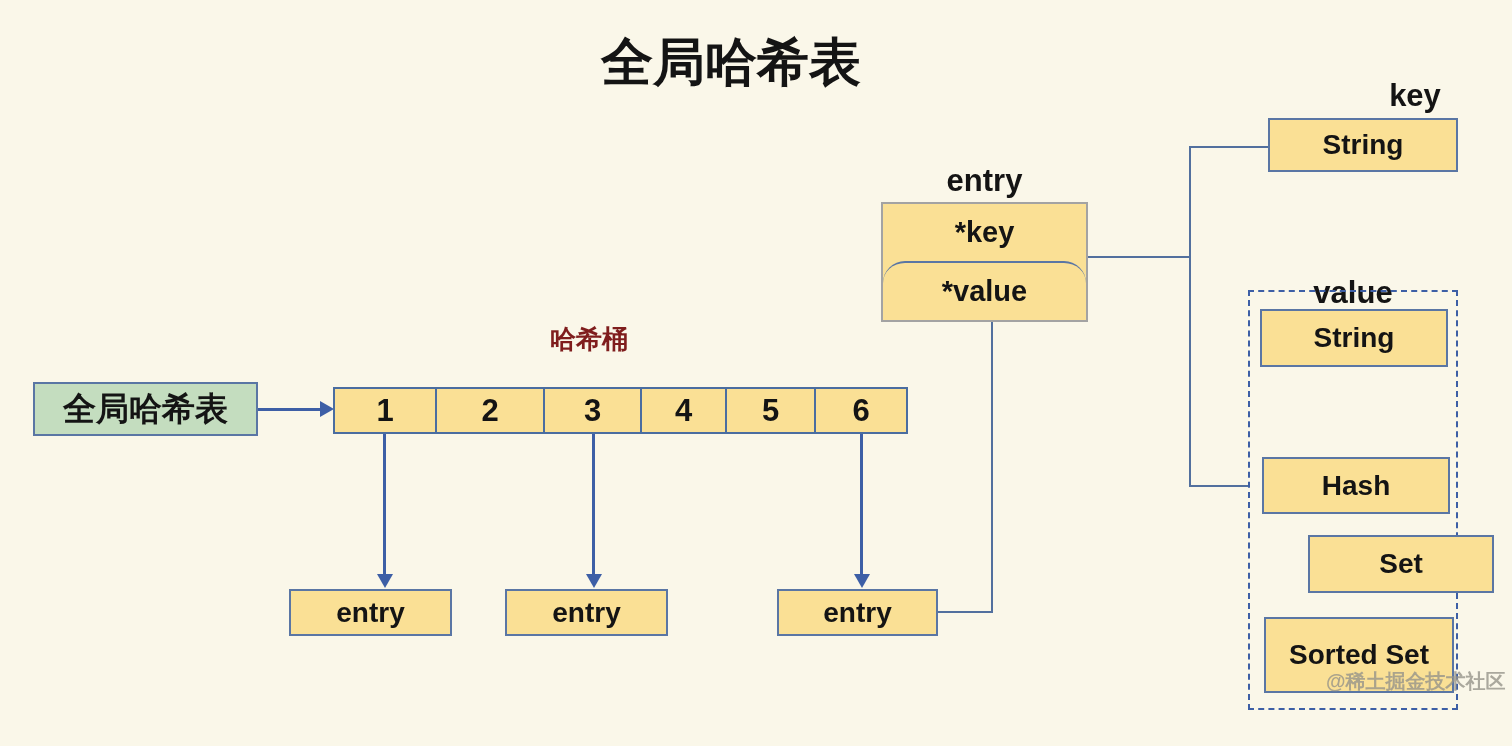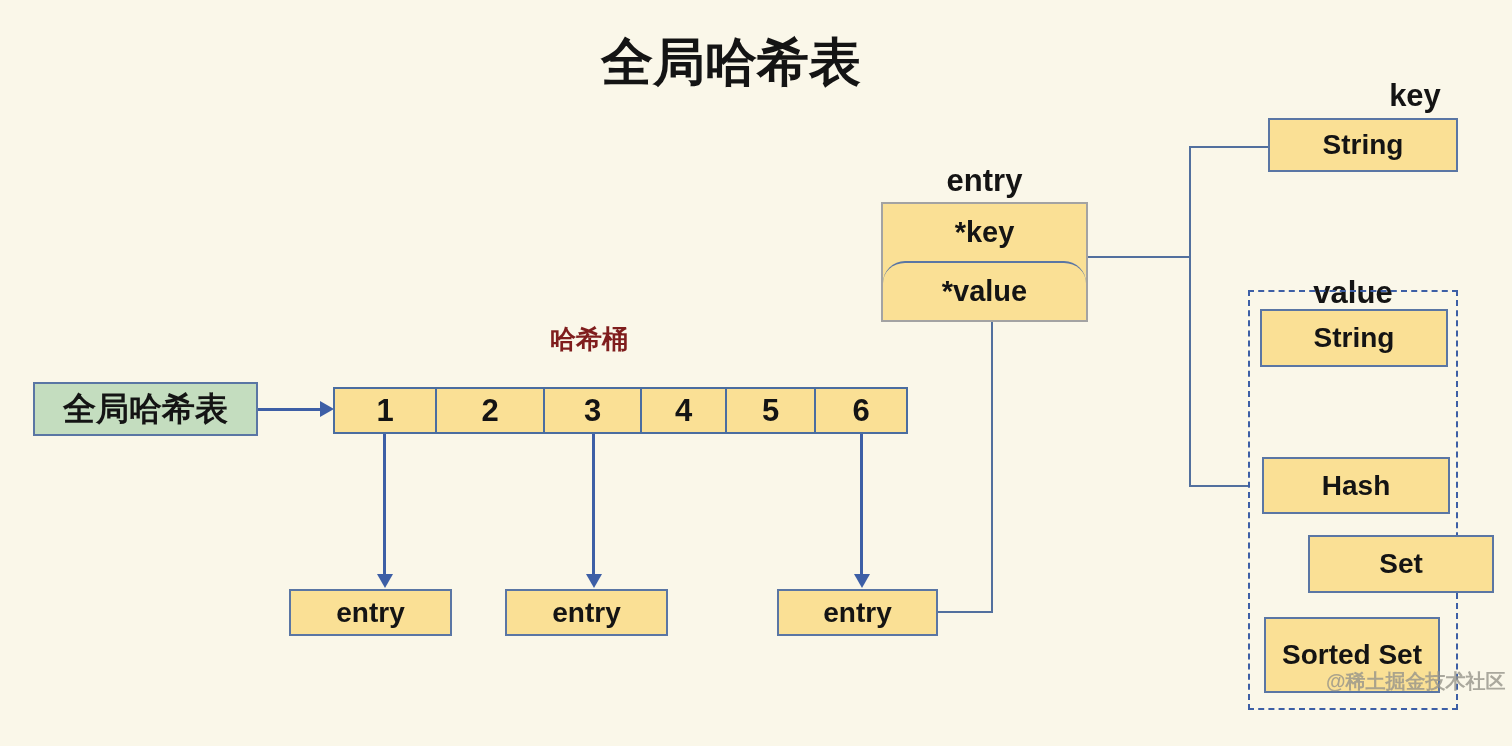--- a/index.html
+++ b/index.html
@@ -137,18 +137,18 @@
   <div class="abs line" style="left:938px;top:611px;width:55px;height:2px;"></div>
 
   <div class="abs section-label" style="left:1320px;top:78px;width:190px;text-align:center;">key</div>
   <div class="abs box" style="left:1268px;top:118px;width:190px;height:54px;">String</div>
 
   <div class="abs section-label" style="left:1248px;top:246px;width:210px;text-align:center;margin-top:29px;">value</div>
   <div class="abs dashed-container" style="left:1248px;top:290px;width:210px;height:420px;">
     <div class="box" style="position:absolute;left:10px;top:17px;width:188px;height:58px;">String</div>
     <div class="box" style="position:absolute;left:12px;top:165px;width:188px;height:57px;">Hash</div>
     <div class="box" style="position:absolute;left:14px;top:243px;width:186px;height:58px;margin-left:44px;">Set</div>
-    <div class="box" style="position:absolute;left:14px;top:325px;width:176px;height:76px;">Sorted Set</div>
+    <div class="box" style="position:absolute;left:14px;top:325px;width:190px;height:76px;">Sorted Set</div>
   </div>
 
   <div class="abs watermark" style="left:1326px;top:668px;">@稀土掘金技术社区</div>
 
 </div>
 
 </body></html>

